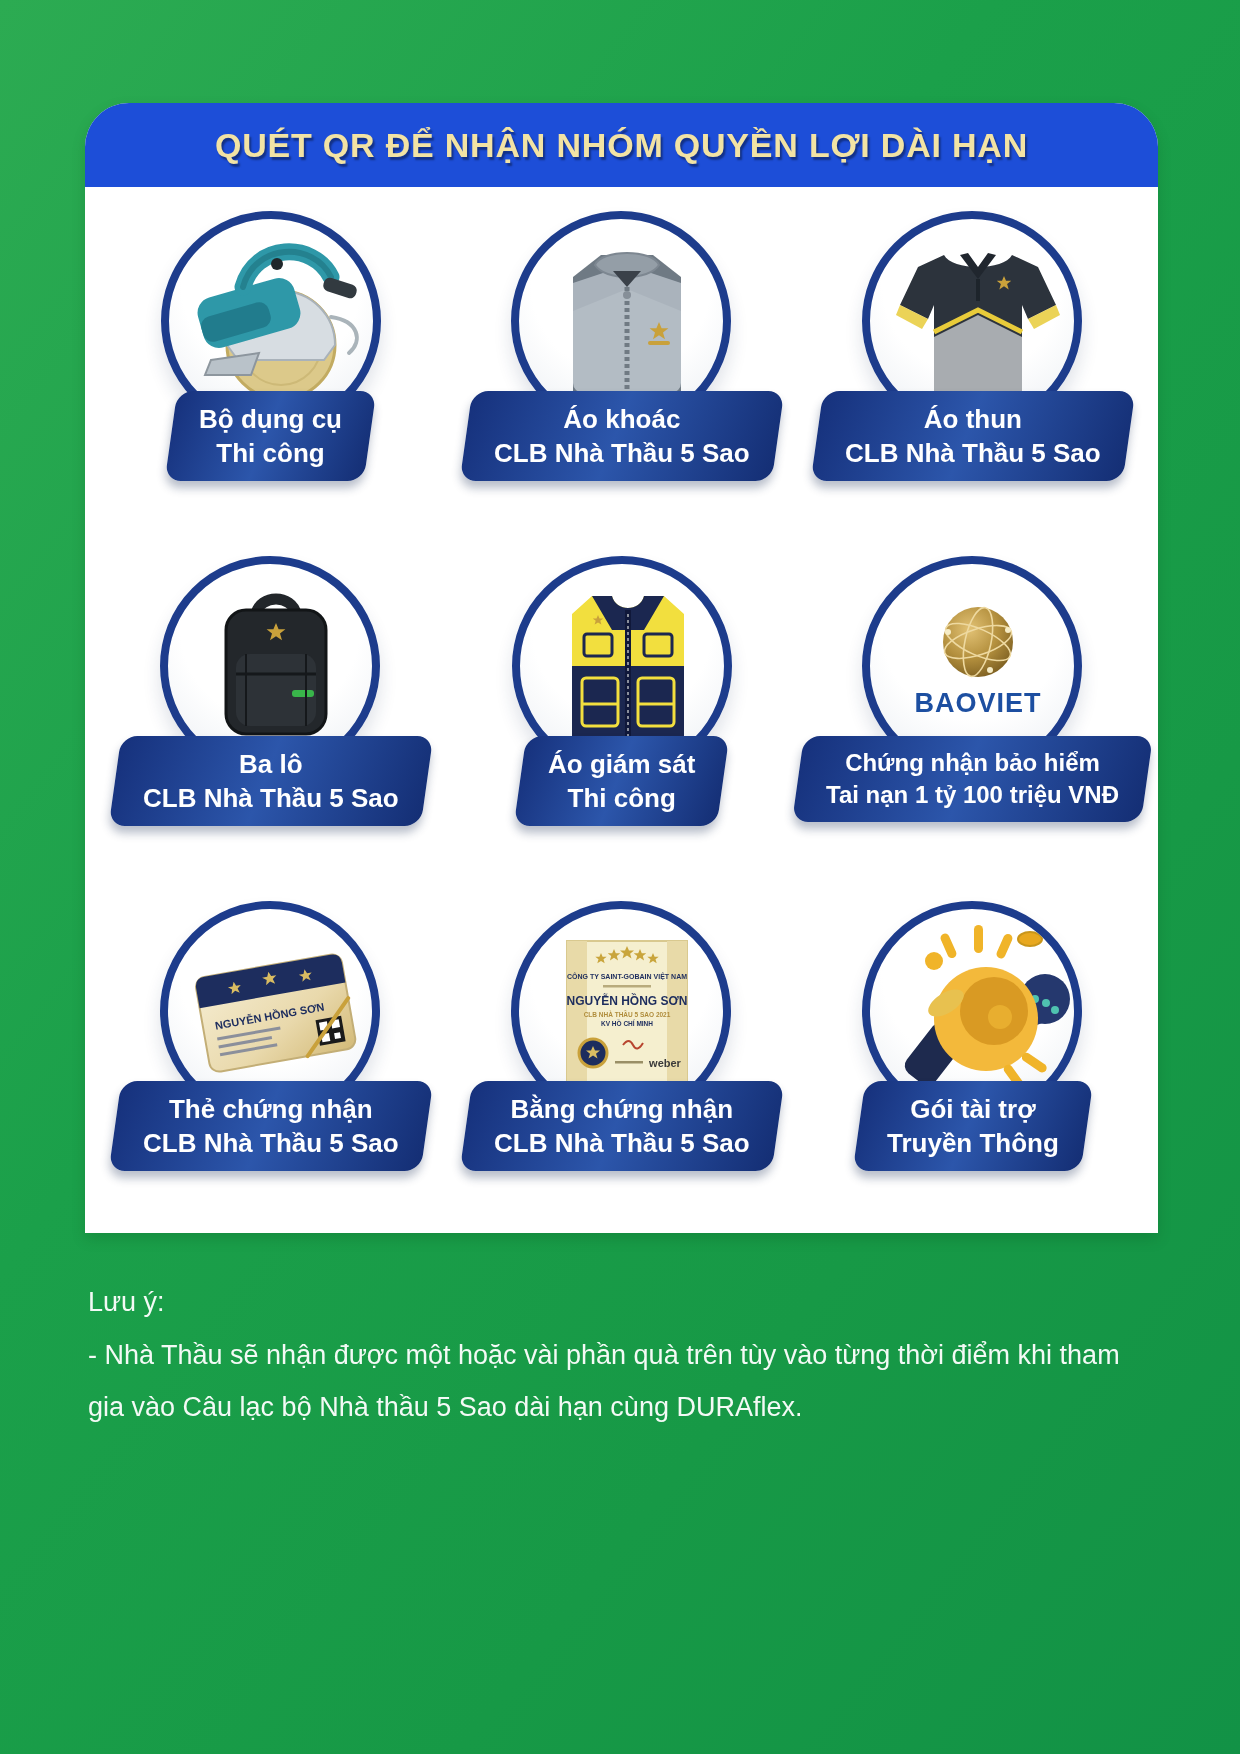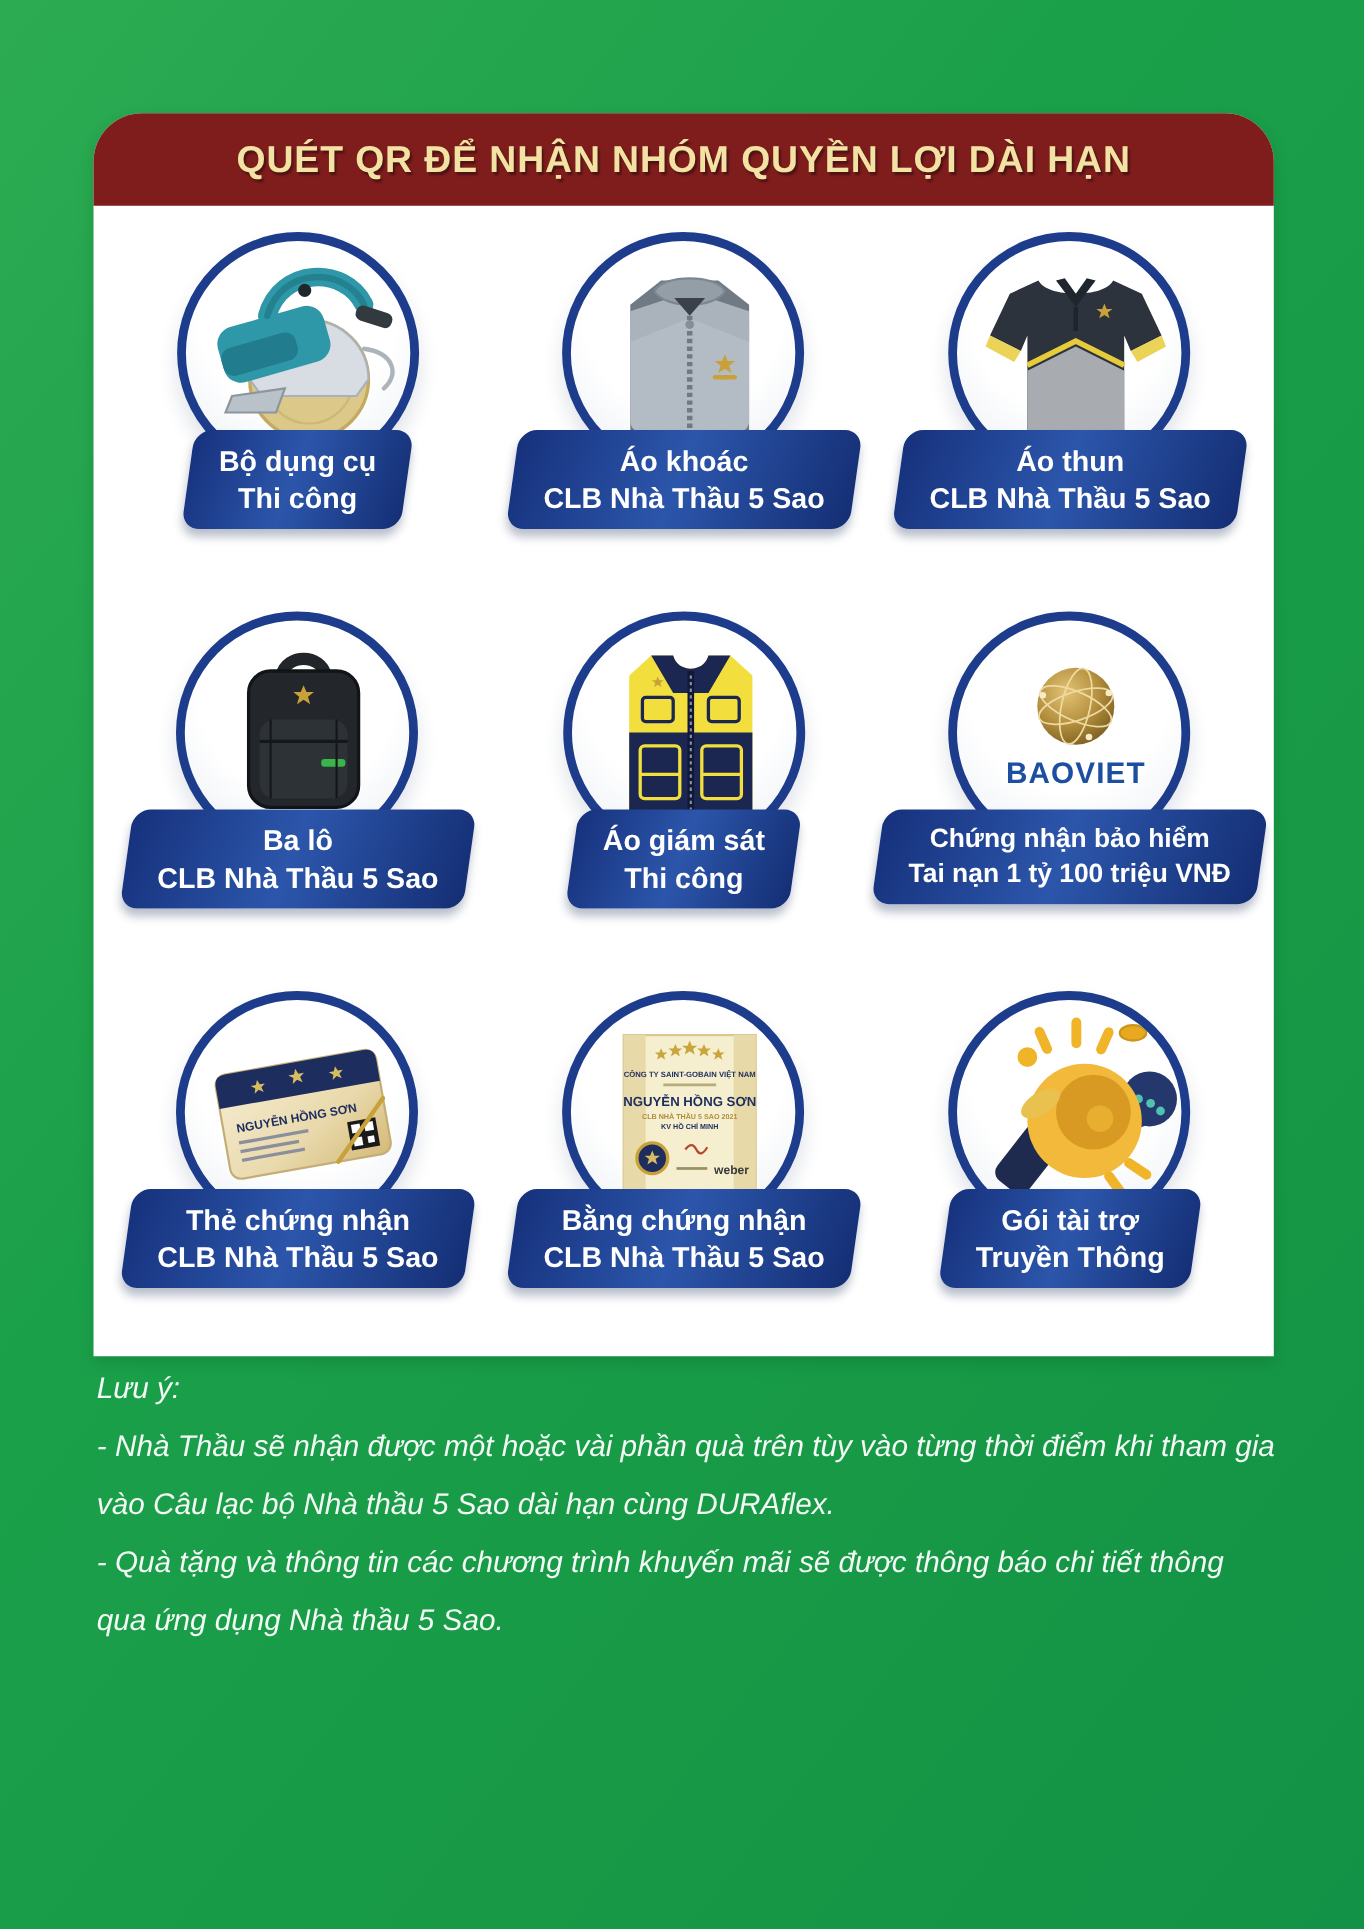--- a/index.html
+++ b/index.html
@@ -7,21 +7,21 @@
     width:1240px;height:1754px;position:relative;overflow:hidden;
     font-family:"Liberation Sans", sans-serif;
     background:linear-gradient(128deg,#2cab52 0%,#1ba04a 38%,#179946 70%,#129246 100%);
   }
   .card{
     position:absolute;left:85px;top:103px;width:1073px;height:1130px;
     background:#ffffff;border-radius:44px 44px 0 0;
     box-shadow:0 6px 14px rgba(0,60,20,.18);
   }
   .card-header{
-    height:84px;background:#7f1d1d;border-radius:44px 44px 0 0;
+    height:84px;background:#1d4ed8;border-radius:44px 44px 0 0;
     display:flex;align-items:center;justify-content:center;
   }
   .card-header .title{
     color:#f2e3a4;font-size:34px;font-weight:800;letter-spacing:.8px;
     text-shadow:2px 3px 2px rgba(0,0,0,.38);white-space:nowrap;
   }
   .grid{
     position:absolute;top:84px;left:10px;right:10px;bottom:0;
     display:grid;grid-template-columns:repeat(3,1fr);grid-auto-rows:345px;
     padding-top:24px;justify-items:center;
@@ -41,22 +41,22 @@
     background:linear-gradient(104deg,#16317c 0%,#2c56ab 48%,#142e74 100%);
     border-radius:16px;padding:11px 28px;
     box-shadow:0 7px 9px rgba(20,40,80,.30);
   }
   .banner-inner{
     transform:skewX(8deg);color:#ffffff;font-weight:bold;
     font-size:26px;line-height:34px;text-align:center;white-space:nowrap;
   }
   .banner.small .banner-inner{font-size:24px;line-height:32px;}
   .notes{
-    position:absolute;left:88px;top:1236px;width:1072px;
-    color:rgba(255,255,255,.95);font-style:italic;font-size:27px;line-height:1.95;
+    position:absolute;left:88px;top:1276px;width:1072px;
+    color:rgba(255,255,255,.95);font-size:27px;line-height:1.95;
   }
   .notes p{margin:0;}
   svg{display:block;}
   svg text{font-family:"Liberation Sans", sans-serif;}
 </style>
 </head>
 <body>
 
 <div class="card">
   <div class="card-header">
@@ -321,14 +321,13 @@
         </div>
       </div>
     </div>
 
   </div>
 </div>
 
 <div class="notes">
   <p>Lưu ý:</p>
   <p>- Nhà Thầu sẽ nhận được một hoặc vài phần quà trên tùy vào từng thời điểm khi tham gia vào Câu lạc bộ Nhà thầu 5 Sao dài hạn cùng DURAflex.</p>
-  <p>- Quà tặng và thông tin các chương trình khuyến mãi sẽ được thông báo chi tiết thông qua ứng dụng Nhà thầu 5 Sao.</p>
 </div>
 
 </body></html>

